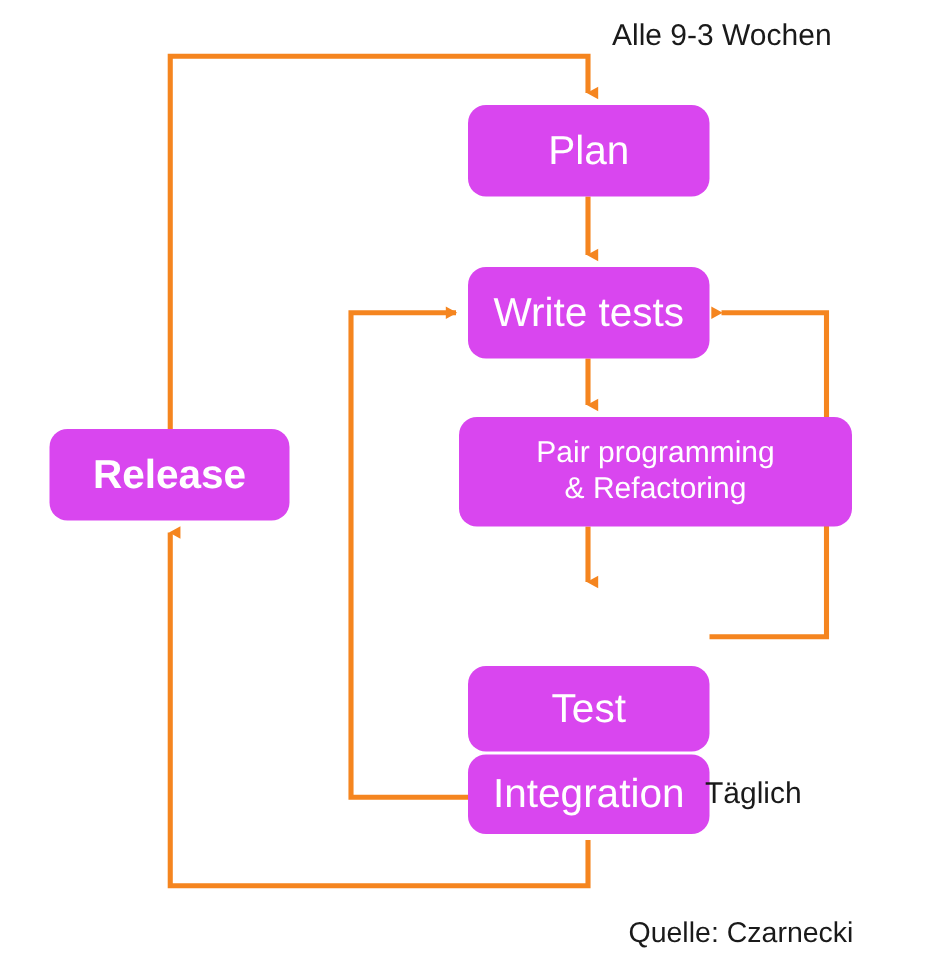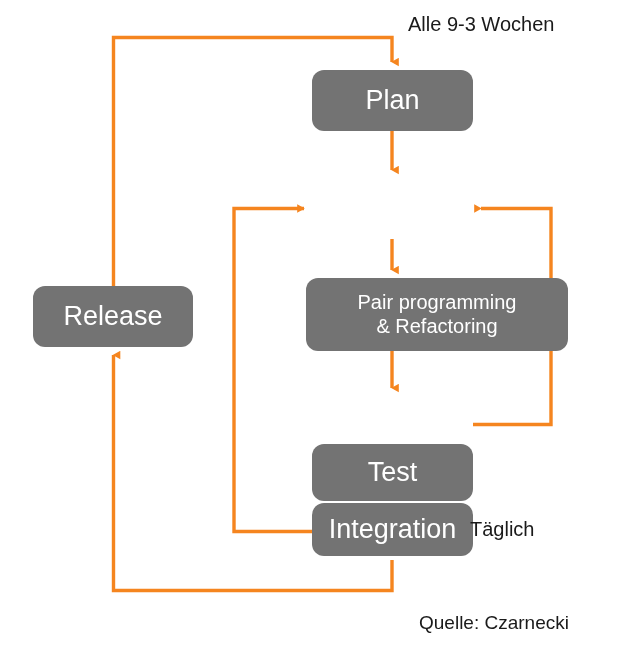--- a/index.html
+++ b/index.html
@@ -19,21 +19,21 @@
   }
   #diagram-svg {
     position: absolute;
     left: 0;
     top: 0;
     width: 623px;
     height: 645px;
   }
   .node-box {
     position: absolute;
-    background: #737373;
+    background: #d946ef;
     border-radius: 12px;
     color: #ffffff;
     display: flex;
     align-items: center;
     justify-content: flex-start;
     text-align: center;
     line-height: 1.16;
     box-sizing: border-box;
     z-index: 3;
   }
@@ -87,35 +87,38 @@
       <path d="M312 531.5 L234 531.5 L234 208.5 L304 208.5" marker-end="url(#arrow-right)"></path>
 
       <path d="M392 560 L392 590.5 L113.5 590.5 L113.5 355" marker-end="url(#arrow-up)"></path>
     </g>
   </svg>
 
   <div class="node-box" style="left:312px; top:70px; width:161px; height:61px; font-size:27px;">
     <span class="node-label">Plan</span>
   </div>
 
+  <div class="node-box" style="left:312px; top:178px; width:161px; height:61px; font-size:27px;">
+    <span class="node-label">Write tests</span>
+  </div>
 
   <div class="node-box" style="left:262px; top:278px; width:262px; height:73px; font-size:20px;margin-left:44px;">
     <span class="node-label">Pair programming
 &amp; Refactoring</span>
   </div>
 
   <div class="node-box" style="left:312px; top:396px; width:161px; height:57px; font-size:27px;margin-top:48px;">
     <span class="node-label">Test</span>
   </div>
 
   <div class="node-box" style="left:312px; top:503px; width:161px; height:53px; font-size:27px;">
     <span class="node-label">Integration</span>
   </div>
 
-  <div class="node-box" style="left:33px; top:286px; width:160px; height:61px; font-size:27px;">
+  <div class="node-box" style="left:33px; top:286px; width:160px; height:61px; font-size:27px;font-weight:bold;">
     <span class="node-label">Release</span>
   </div>
 
   <div class="annotation" style="left:408px; top:13px; font-size:20px;">Alle 9-3 Wochen</div>
 
   <div class="annotation" style="left:470px; top:518px; font-size:20px;">Täglich</div>
 
   <div class="annotation" style="left:419px; top:612px; font-size:19px;">Quelle: Czarnecki</div>
 
 </div>

